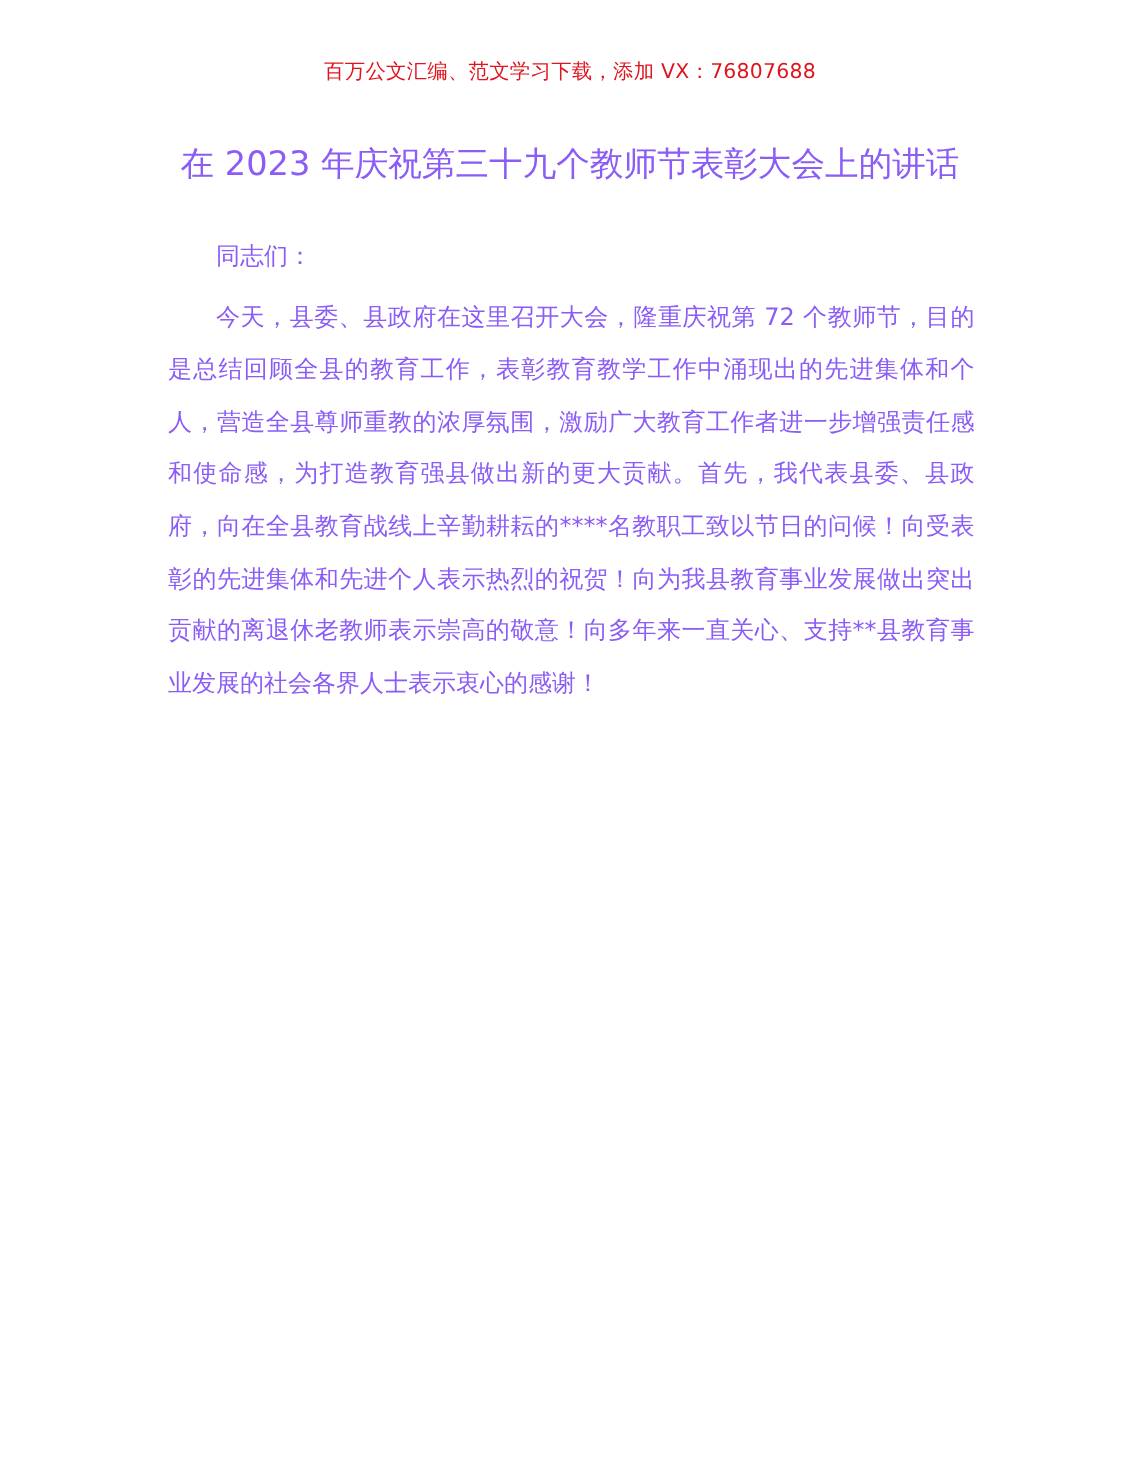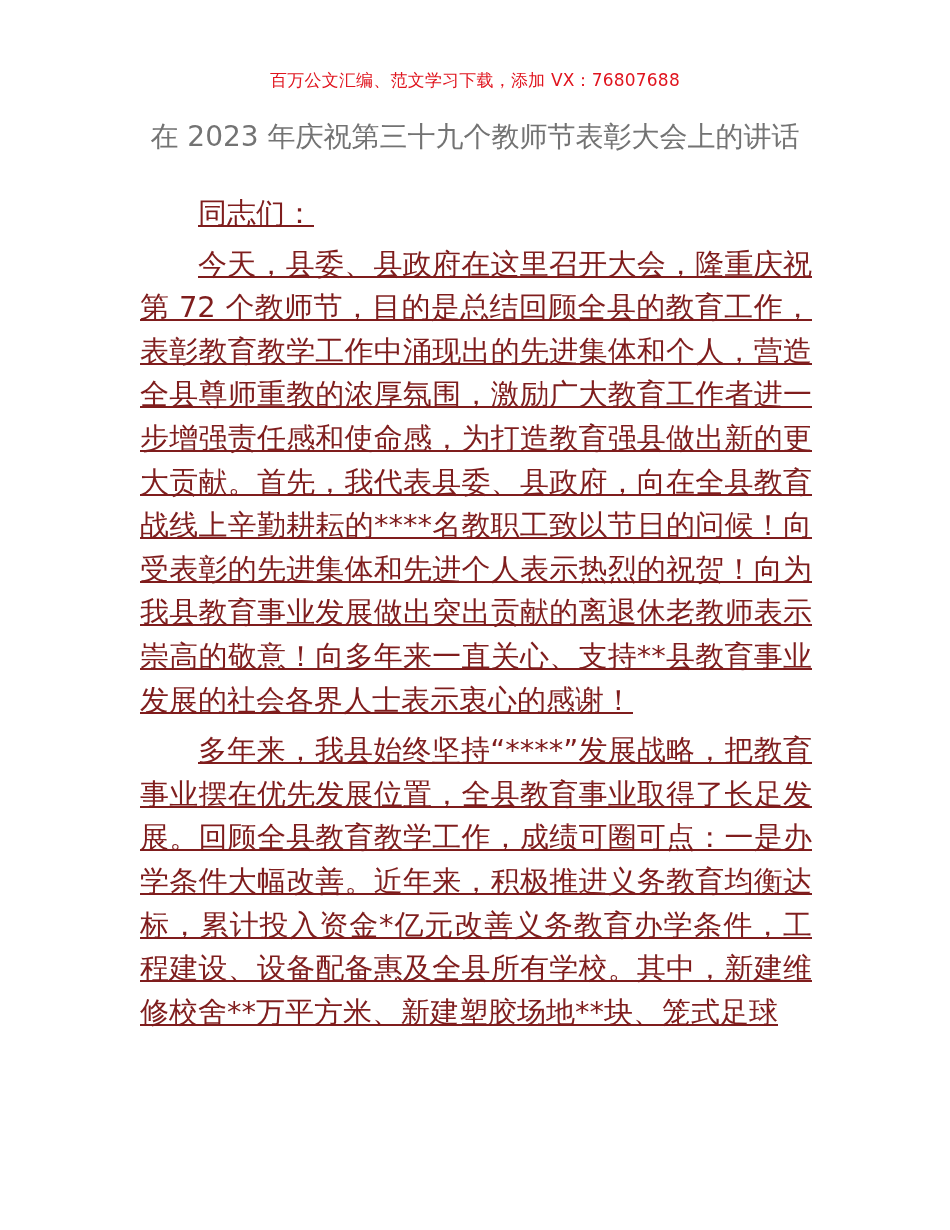--- a/index.html
+++ b/index.html
@@ -10,58 +10,56 @@
     body {
       width: 950px;
       height: 1230px;
       position: relative;
       overflow: hidden;
       font-family: "DejaVu Sans", "Liberation Sans", sans-serif;
       color: #1a1a1a;
     }
     .watermark {
       position: absolute;
-      top: 69px;
+      top: 48px;
       left: 0;
       width: 950px;
       text-align: center;
       font-size: 17px;
       color: #e0141e;
       letter-spacing: 0.2px;
     }
     .title {
       position: absolute;
       top: 114px;
       left: 140px;
       width: 670px;
       text-align: center;
       font-size: 28px;
       line-height: 46px;
-      color: #737373;
+      color: #8b5cf6;
     }
     .body-text {
       position: absolute;
       top: 192px;
       left: 140px;
       width: 672px;
-      font-size: 29px;
+      font-size: 20px;
       line-height: 43.6px;
-      color: #7f1d1d;
+      color: #8b5cf6;
       text-align: justify;
-      text-decoration: underline;
     }
     .para {
       margin: 0 0 7px 0;
       text-indent: 2em;
     }
   </style>
 </head>
 <body>
 
 <div class="watermark">百万公文汇编、范文学习下载，添加 VX：76807688</div>
 
 <div class="title">在 2023 年庆祝第三十九个教师节表彰大会上的讲话</div>
 
 <div class="body-text">
   <p class="para">同志们：</p>
   <p class="para">今天，县委、县政府在这里召开大会，隆重庆祝第 72 个教师节，目的是总结回顾全县的教育工作，表彰教育教学工作中涌现出的先进集体和个人，营造全县尊师重教的浓厚氛围，激励广大教育工作者进一步增强责任感和使命感，为打造教育强县做出新的更大贡献。首先，我代表县委、县政府，向在全县教育战线上辛勤耕耘的****名教职工致以节日的问候！向受表彰的先进集体和先进个人表示热烈的祝贺！向为我县教育事业发展做出突出贡献的离退休老教师表示崇高的敬意！向多年来一直关心、支持**县教育事业发展的社会各界人士表示衷心的感谢！</p>
-  <p class="para">多年来，我县始终坚持“****”发展战略，把教育事业摆在优先发展位置，全县教育事业取得了长足发展。回顾全县教育教学工作，成绩可圈可点：一是办学条件大幅改善。近年来，积极推进义务教育均衡达标，累计投入资金*亿元改善义务教育办学条件，工程建设、设备配备惠及全县所有学校。其中，新建维修校舍**万平方米、新建塑胶场地**块、笼式足球</p>
 </div>
 
 </body></html>

